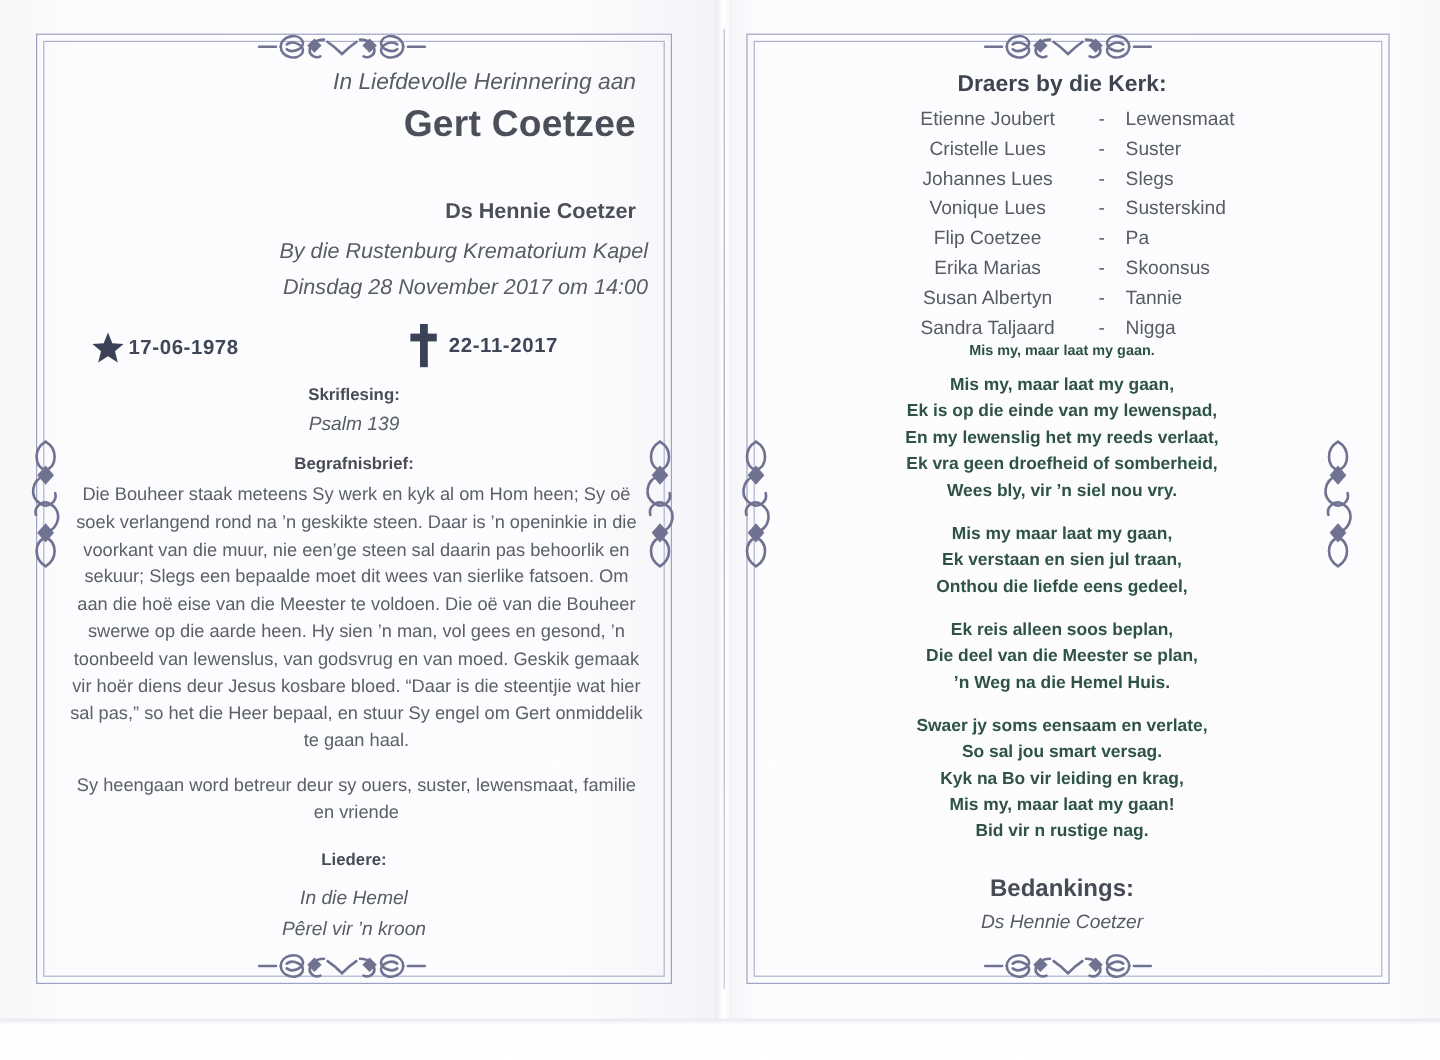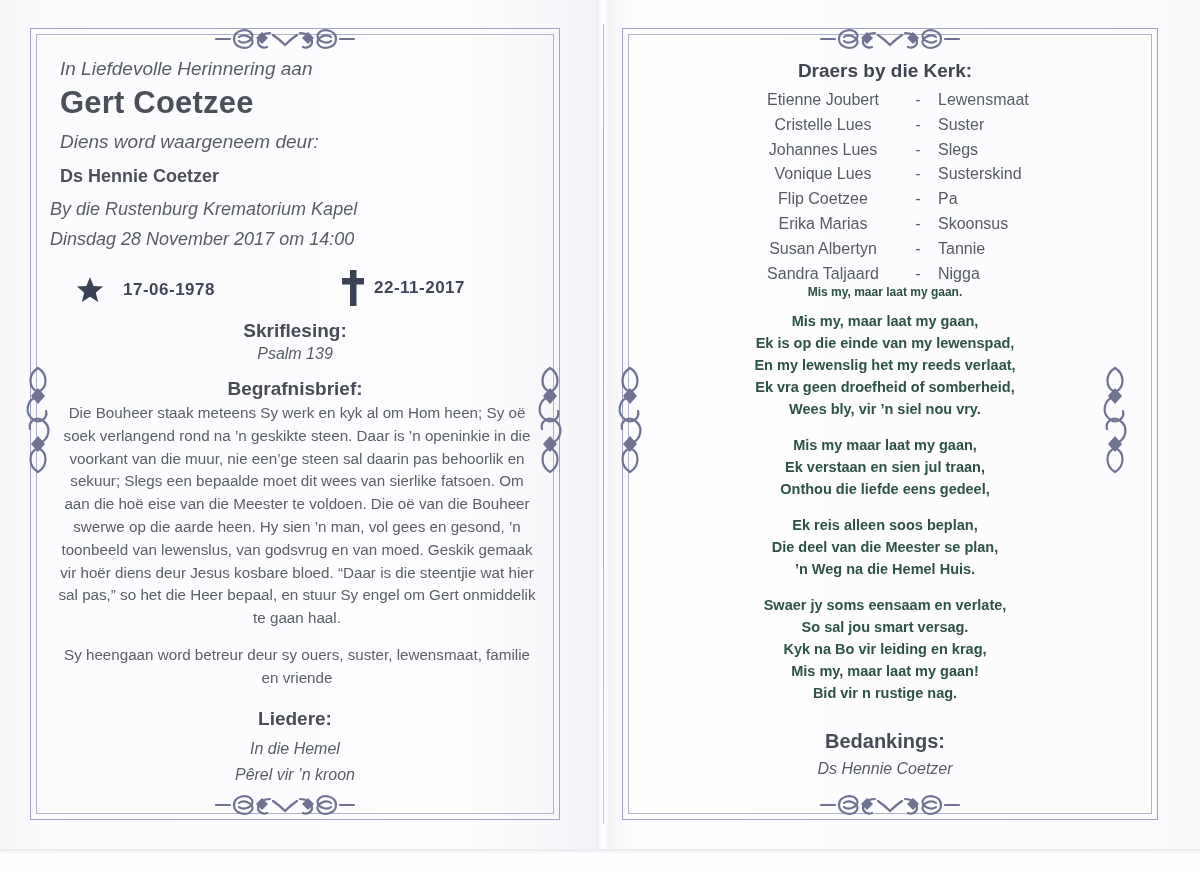--- a/index.html
+++ b/index.html
@@ -48,37 +48,37 @@
 
   
   .orn-h{position:absolute;display:flex;align-items:center;justify-content:center;}
   .orn-v{position:absolute;}
   svg{display:block;}
   .ornstroke{fill:none;stroke:#6f7391;stroke-width:2.2;stroke-linecap:round;}
   .ornfill{fill:#6f7391;}
 
   
   .memorial{
-    position:absolute;text-align:left;color:#5a6069;
+    position:absolute;text-align:right;color:#5a6069;
   }
 
   .line-intro{font-size:19px;font-style:italic;color:#575d66;}
   .name{font-size:31px;font-weight:bold;color:#4a4f59;letter-spacing:.2px;}
   .line-sub{font-size:19px;font-style:italic;color:#575d66;}
   .line-minister{font-size:18px;font-weight:bold;color:#4a4f59;}
   .line-place{font-size:18px;font-style:italic;color:#575d66;}
   .line-when{font-size:18px;font-style:italic;color:#575d66;}
 
   .dates-row{
     position:absolute;display:flex;align-items:center;
     color:#3f4658;font-size:17px;font-weight:bold;letter-spacing:.5px;
   }
   .sym{color:#3b4256;}
 
-  .head{font-size:19px;font-weight:bold;color:#474c56;text-align:center;}
+  .head{font-size:14px;font-weight:bold;color:#474c56;text-align:center;}
   .sub-it{font-size:16px;font-style:italic;color:#575d66;text-align:center;}
 
   .letter{
     font-size:15.2px;line-height:1.5;color:#5a6069;text-align:center;
   }
 
   
   .bearers-head{font-size:19px;font-weight:bold;color:#3f4550;text-align:center;}
   .bearer-row{display:flex;font-size:16px;color:#565c66;line-height:1.55;}
   .bearer-name{width:150px;text-align:center;}
@@ -156,35 +156,34 @@
         <path class="ornstroke" d="M20,84 c12,-4 14,-18 4,-24 c-6,-4 -14,2 -12,9"></path>
         <polygon class="ornfill" points="20,28 27,36 20,44 13,36"></polygon>
         <polygon class="ornfill" points="20,76 27,84 20,92 13,84"></polygon>
       </svg>
     </div>
 
     <div class="memorial line-intro" style="left:60px;top:58px;width:470px;">In Liefdevolle Herinnering aan</div>
 
     <div class="memorial name" style="left:60px;top:85px;width:470px;">Gert Coetzee</div>
 
-    <div class="memorial line-sub" style="left:60px;top:131px;width:470px;">Diens word waargeneem deur:</div>
 
     <div class="memorial line-minister" style="left:60px;top:166px;width:470px;">Ds Hennie Coetzer</div>
 
     <div class="memorial line-place" style="left:50px;top:199px;width:490px;">By die  Rustenburg Krematorium Kapel</div>
 
     <div class="memorial line-when" style="left:50px;top:229px;width:490px;">Dinsdag 28 November 2017 om 14:00</div>
 
     <div class="dates-row" style="left:75px;top:275px;">
       <span class="sym">
         <svg width="30" height="30" viewBox="0 0 30 30">
           <polygon fill="#3b4256" points="15,2 18.6,11 28,11.6 20.8,17.8 23.2,27 15,21.8 6.8,27 9.2,17.8 2,11.6 11.4,11"></polygon>
         </svg>
       </span>
-      <span style="margin-left:18px;">17-06-1978</span>
+      <span style="margin-left:2px;">17-06-1978</span>
     </div>
 
     <div class="dates-row" style="left:340px;top:268px;">
       <span class="sym">
         <svg width="26" height="40" viewBox="0 0 26 40">
           <rect fill="#3b4256" x="10" y="2" width="6.5" height="36"></rect>
           <rect fill="#3b4256" x="2" y="10" width="22" height="6.5"></rect>
         </svg>
       </span>
       <span style="margin-left:8px;">22-11-2017</span>

